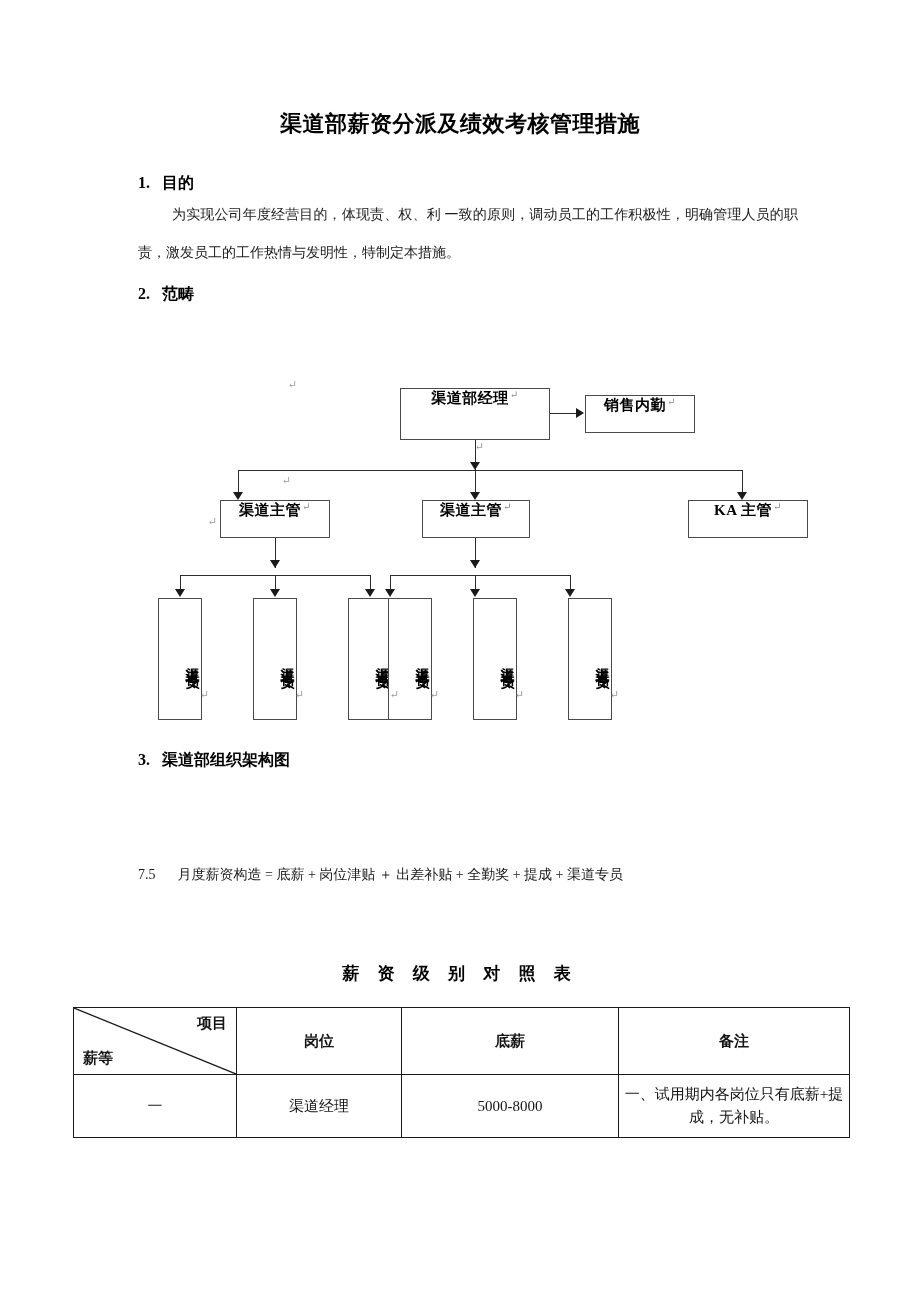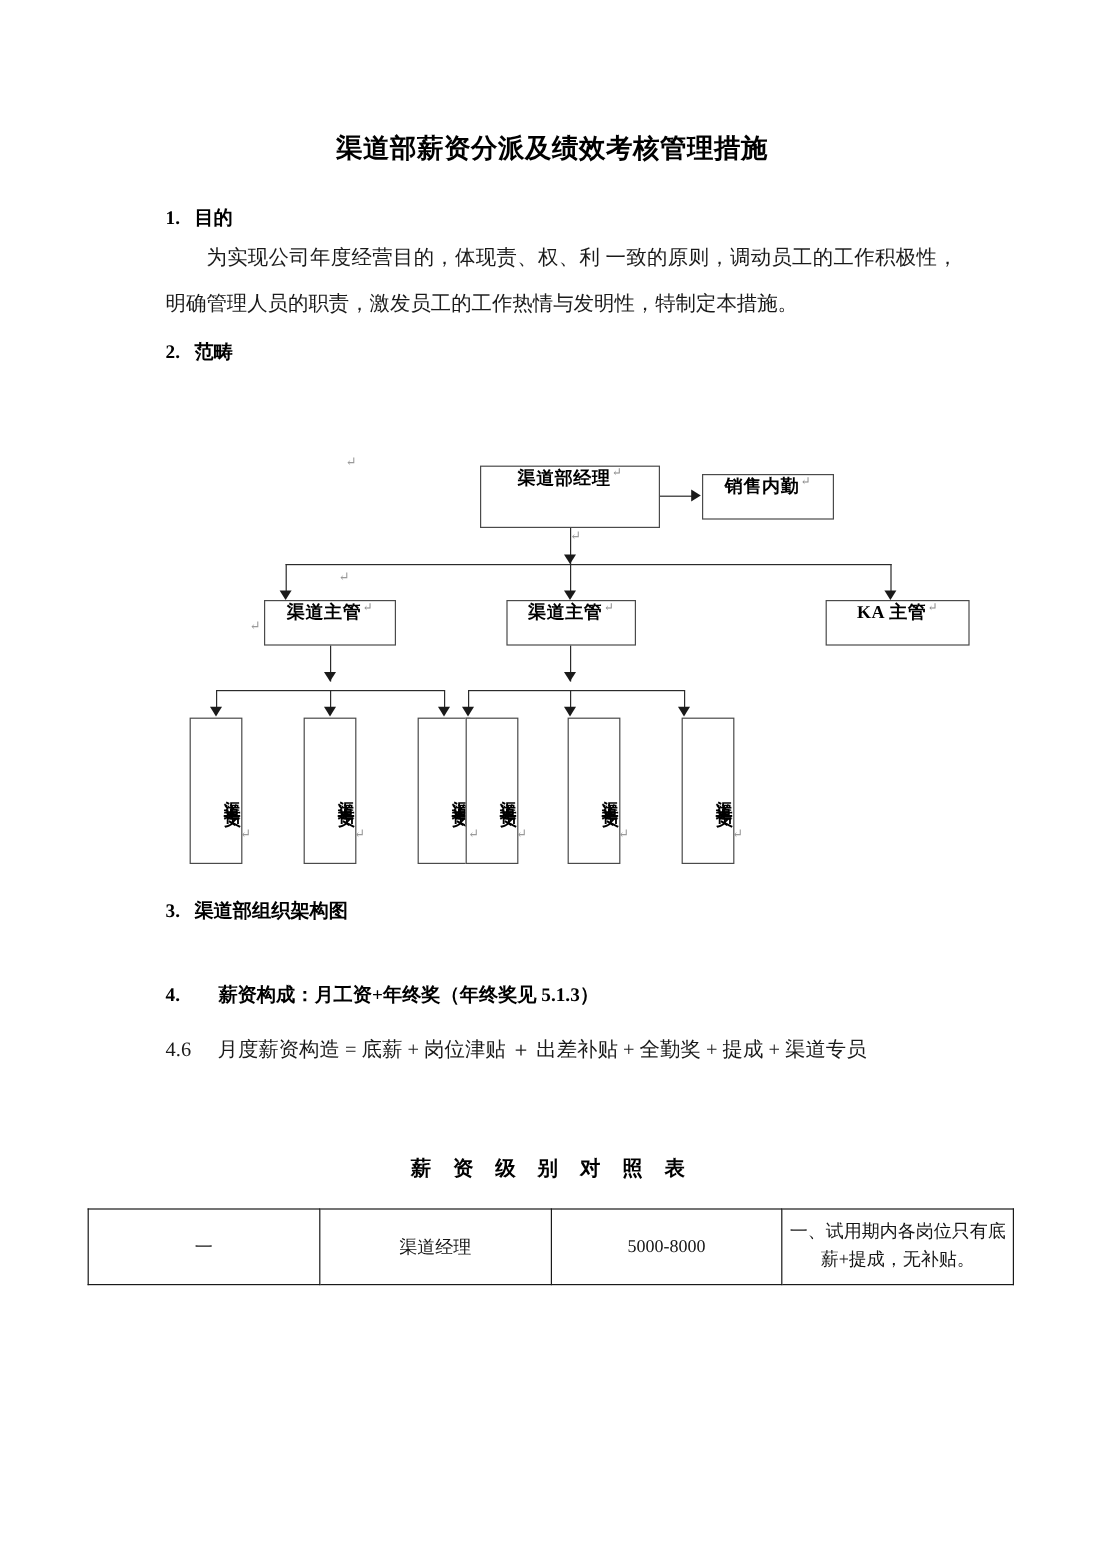--- a/index.html
+++ b/index.html
@@ -45,21 +45,21 @@
   .heading .num {
     display: inline-block;
   }
   .heading .htext {
     display: inline-block;
   }
 
   
   .para {
     position: absolute;
-    font-size: 17px;
+    font-size: 14px;
     line-height: 38px;
     text-align: justify;
     text-justify: inter-ideograph;
     color: #1a1a1a;
   }
   .indent {
     text-indent: 34px;
   }
 
   
@@ -307,33 +307,43 @@
     <span class="pil-free" style="left:300px; top:318px;">↵</span>
     <span class="pil-free" style="left:385px; top:318px;">↵</span>
     <span class="pil-free" style="left:480px; top:318px;">↵</span>
   </div>
 
   <div class="heading" style="left:138px; top:748px;">
     <span class="num">3.</span>
     <span class="htext" style="margin-left:8px;">渠道部组织架构图</span>
   </div>
 
-  <div class="heading" style="left:138px; top:818px;">
-    <span class="num">4.</span>
-    <span class="htext" style="margin-left:28px;">薪资构成：月工资+年终奖（年终奖见 5.1.3）</span>
-  </div>
 
   <div class="para" style="left:138px; top:855px; width:660px; line-height:40px;">
-    <span>4.6</span><span style="display:inline-block; width:22px;"></span><span>月度薪资构造 = 底薪 + 岗位津贴 ＋ 出差补贴 + 全勤奖 + 提成 + 渠道专员</span>
+    <span>7.5</span><span style="display:inline-block; width:22px;"></span><span>月度薪资构造 = 底薪 + 岗位津贴 ＋ 出差补贴 + 全勤奖 + 提成 + 渠道专员</span>
   </div>
 
   <div class="table-title">薪 资 级 别 对 照 表</div>
 
   <table id="salary-table">
     <tbody>
+      <tr>
+        <td class="corner-cell" style="width:162px;">
+          <div class="diag">
+            <svg width="100%" height="100%" viewBox="0 0 162 66" preserveAspectRatio="none">
+              <line x1="0" y1="0" x2="162" y2="66" stroke="#1a1a1a" stroke-width="1.3"></line>
+            </svg>
+          </div>
+          <span class="lbl-top">项目</span>
+          <span class="lbl-bot">薪等</span>
+        </td>
+        <td class="th" style="width:164px;">岗位</td>
+        <td class="th" style="width:216px;">底薪</td>
+        <td class="th" style="width:230px;">备注</td>
+      </tr>
       <tr>
         <td class="row-cell">一</td>
         <td class="row-cell">渠道经理</td>
         <td class="row-cell">5000-8000</td>
         <td class="row-cell remark-cell">一、试用期内各岗位只有底薪+提成，无补贴。</td>
       </tr>
     </tbody>
   </table>
 
 </div>

